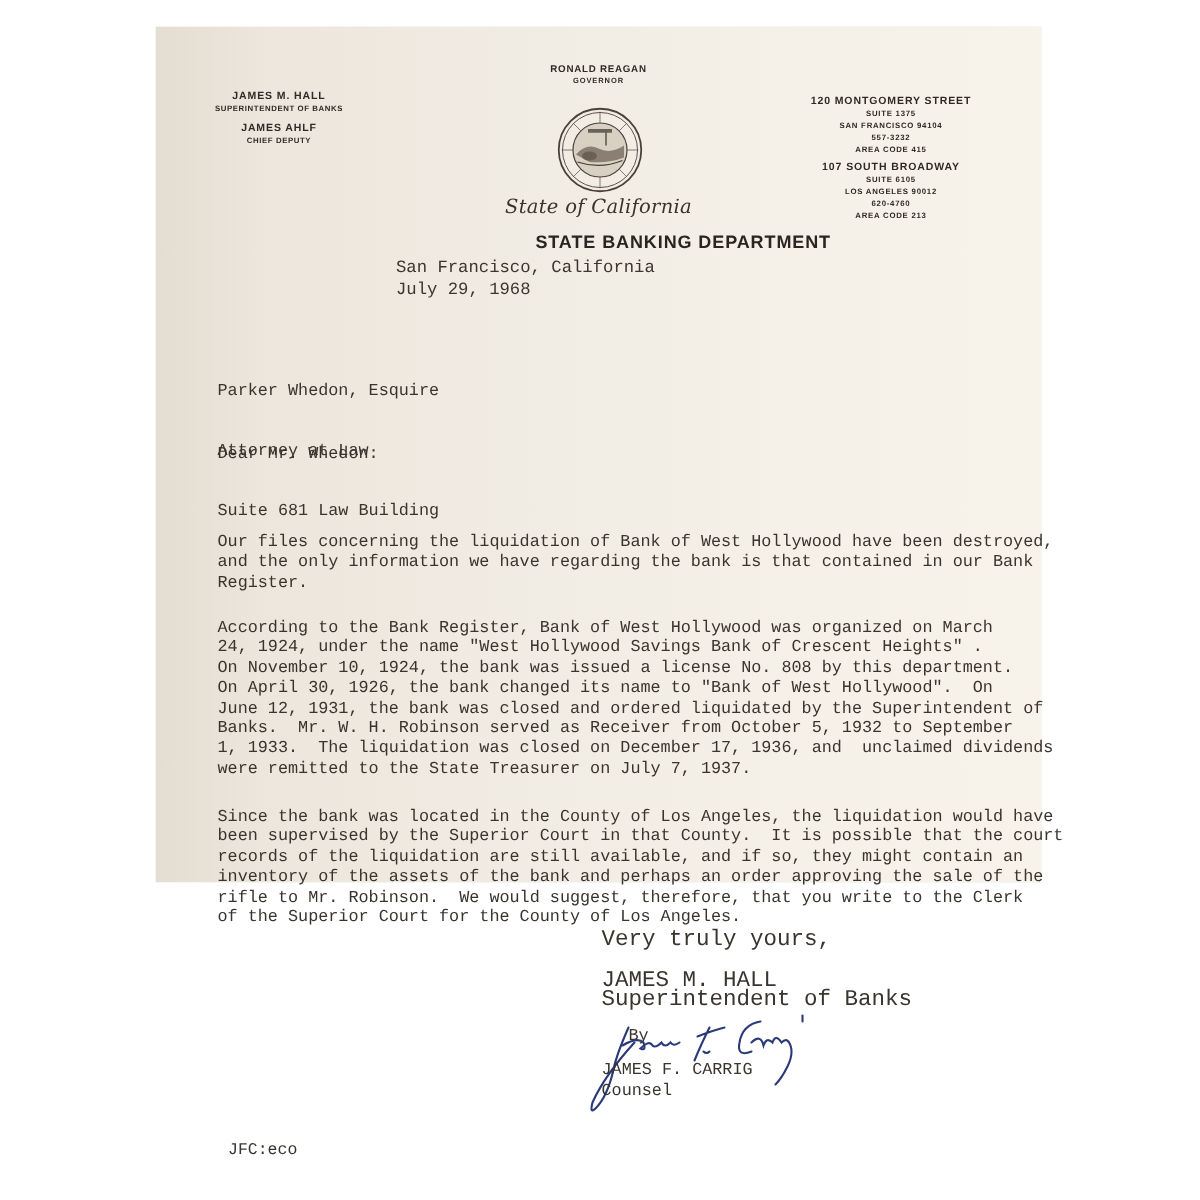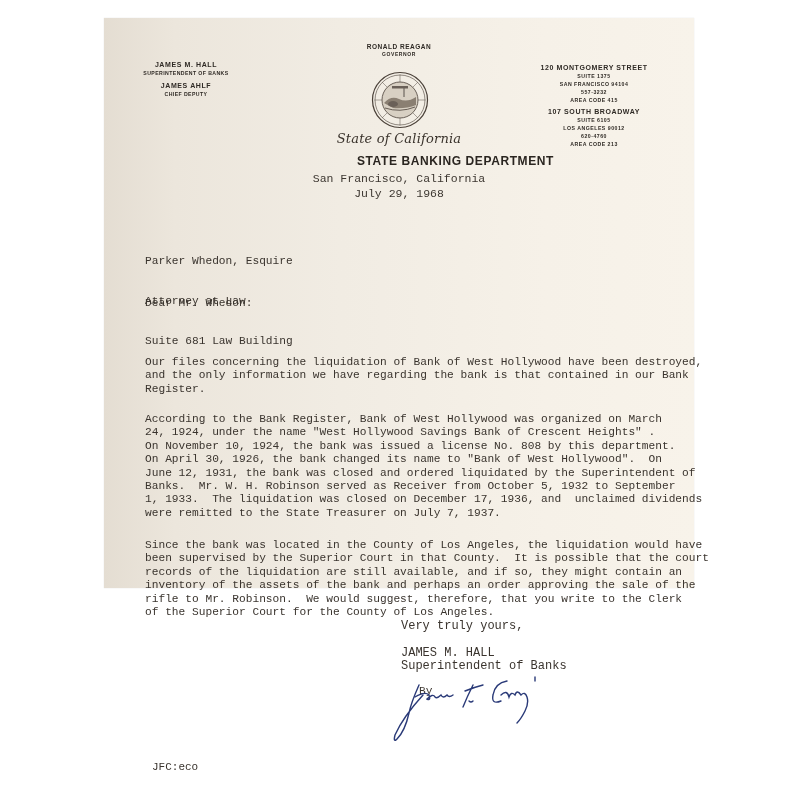--- a/index.html
+++ b/index.html
@@ -23,35 +23,35 @@
   .right-head .gap { height:3px; }
   .gov { position:absolute; left:220px; top:25px; width:150px; text-align:center;
     font-family:"Liberation Sans", sans-serif; font-weight:bold; color:#2f2a25; }
   .gov .gn { font-size:6.5px; letter-spacing:0.5px; line-height:8px; }
   .gov .gt { font-size:5px; letter-spacing:0.6px; line-height:7px; }
   .seal { position:absolute; left:267px; top:53px; width:58px; height:58px; }
   .state-title { position:absolute; left:170px; top:113px; width:250px; text-align:center;
     font-family:"DejaVu Serif", serif; font-style:italic; font-size:13px; color:#3a332c; letter-spacing:0.2px; }
   .dept { position:absolute; left:140px; top:136px; width:310px; text-align:right;
     font-family:"Liberation Sans", sans-serif; font-size:12px; font-weight:bold; color:#2a2520; letter-spacing:0.6px; }
-  .city, .date { position:absolute; left:160px; width:270px; text-align:center;
+  .city, .date { position:absolute; left:160px; width:270px; text-align:left;
     font-family:"Liberation Mono", monospace; font-size:11.5px; color:#3c3630; }
   .city { top:154px; } .date { top:169px; }
   .body-text {
     font-family:"Liberation Mono", monospace; font-size:11.2px; color:#3a342e;
     line-height:13.4px; position:absolute; left:41px; width:515px; white-space:pre;
   }
   .addr { top:210px; }
   .salute { top:279px; }
   .p1 { top:308px; }
   .p2 { top:338px; }
   .p3 { top:395px; }
   .p4 { top:505px;margin-top:16px; }
   .closing { position:absolute; left:297px; top:602px; font-family:"Liberation Mono", monospace;
-    font-size:12px; color:#3a342e; line-height:13.6px; }
+    font-size:15px; color:#3a342e; line-height:13.6px; }
   .closing div { white-space:pre; }
   .by { position:absolute; left:278px; top:667px; font-family:"Liberation Mono", monospace;
     font-size:11.2px; color:#3a342e;padding-left:37px; }
   .signature { position:absolute; left:285px; top:655px; width:160px; height:75px; }
   .signer { position:absolute; left:297px; top:690px; font-family:"Liberation Mono", monospace;
     font-size:11.2px; color:#3a342e; line-height:13.6px; }
   .ref { position:absolute; left:48px; top:743px; font-family:"Liberation Mono", monospace;
     font-size:11px; color:#3a342e; }
 </style>
 </head>
@@ -151,15 +151,19 @@
       <path d="M30 12 Q22 30 20 40 Q16 58 8 66 Q4 70 6 62 Q14 44 34 22"></path>
       <path d="M26 24 Q36 18 40 22 Q42 28 38 26 Q44 20 46 24 Q48 26 52 22 Q54 26 58 22 Q60 25 64 22"></path>
       <path d="M84 12 Q78 24 74 34 M76 18 Q86 14 94 12"></path>
       <path d="M80 28 Q82 30 84 28"></path>
       <path d="M118 8 Q106 10 104 22 Q102 32 112 28"></path>
       <path d="M112 22 Q118 16 120 24 Q122 18 126 22 Q128 16 132 22 Q136 18 138 24 Q140 30 136 38 Q132 46 128 50"></path>
       <path d="M146 4 L146 8"></path>
     </g>
   </svg>
 
+  <div class="signer">
+    <div>JAMES F. CARRIG</div>
+    <div>Counsel</div>
+  </div>
 
   <div class="ref">JFC:eco</div>
 </div>
 
 </body></html>

